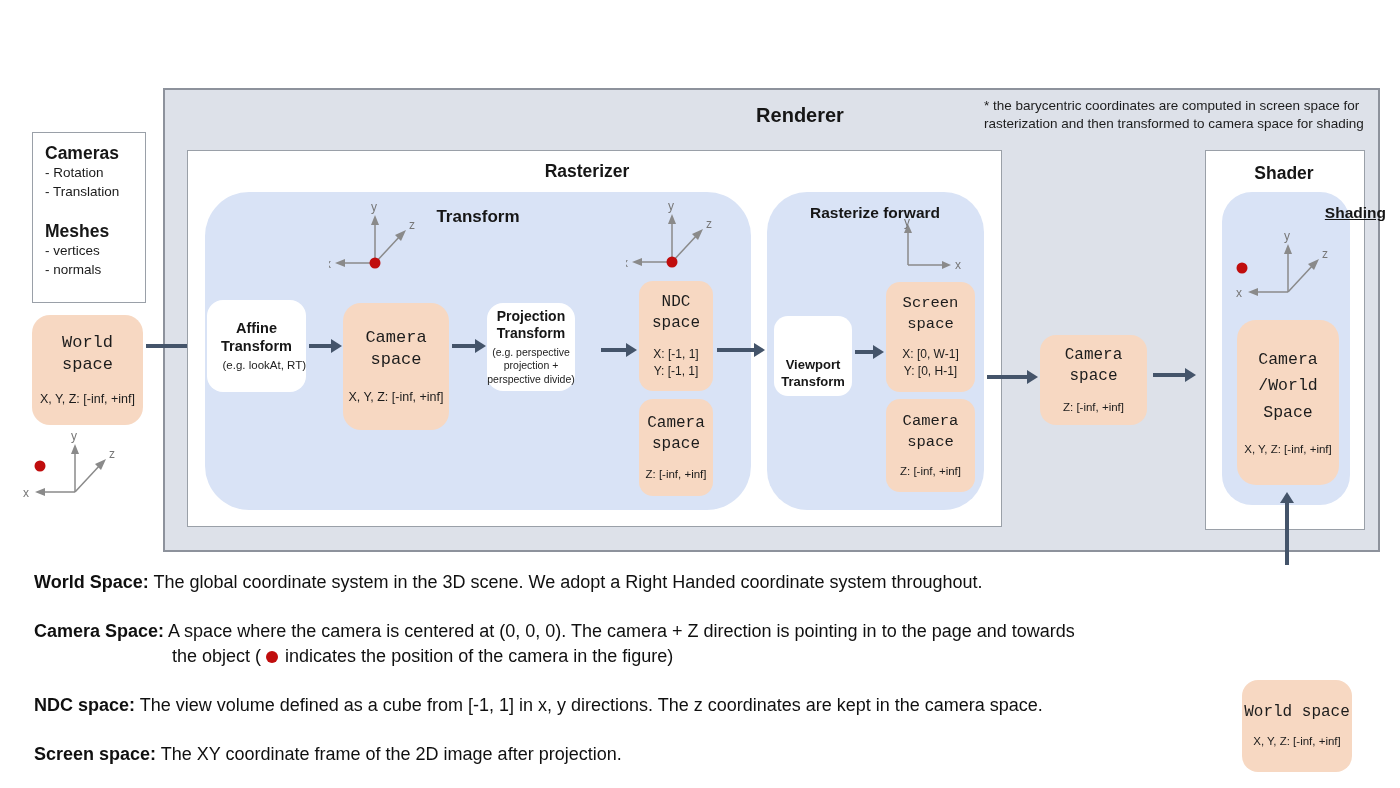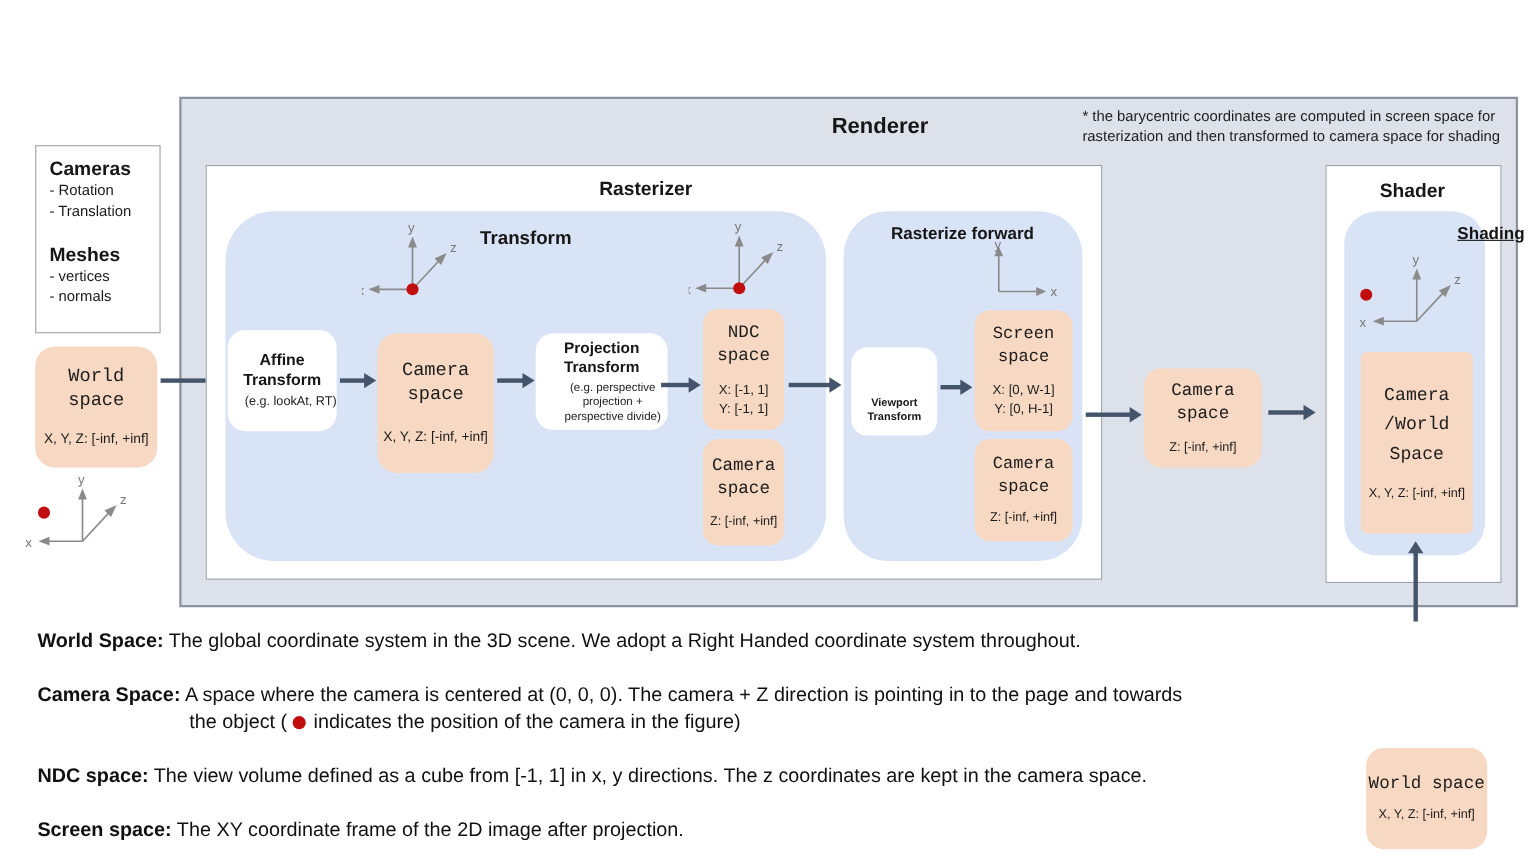--- a/index.html
+++ b/index.html
@@ -107,21 +107,21 @@
     <div class="card-sub" style="font-size:11.5px;">(e.g. lookAt, RT)</div>
   </div>
   <div class="harrow" style="left:309px; top:344px; width:23px;"></div>
 
   <div class="peach abs" style="left:343px; top:303px; width:106px; height:127px; border-radius:18px;">
     <div class="space-title" style="font-size:17px;">Camera space</div>
     <div class="space-range" style="font-size:12.5px; margin-top:16px;">X, Y, Z: [-inf, +inf]</div>
   </div>
   <div class="harrow" style="left:452px; top:344px; width:24px;"></div>
 
-  <div class="abs whitecard" style="left:487px; top:303px; width:120px; height:88px; border-radius:16px; padding:0 4px; box-sizing:border-box;align-items:flex-end;">
+  <div class="abs whitecard" style="left:487px; top:303px; width:88px; height:88px; border-radius:16px; padding:0 4px; box-sizing:border-box;">
     <div class="card-title" style="font-size:14px;">Projection Transform</div>
     <div class="card-sub" style="font-size:10.5px; width:92px;">(e.g. perspective projection + perspective divide)</div>
   </div>
   <div class="harrow" style="left:601px; top:348px; width:26px;"></div>
 
   <svg class="abs" style="left:626px; top:198px;" width="100" height="78" viewBox="0 0 100 78">
     <line x1="46" y1="64" x2="46" y2="24" stroke="var(--axis)" stroke-width="1.5"></line>
     <polygon points="42,26 50,26 46,16" fill="var(--axis)"></polygon>
     <line x1="46" y1="64" x2="72" y2="36" stroke="var(--axis)" stroke-width="1.5"></line>
     <polygon points="66,36 72,42 77,31" fill="var(--axis)"></polygon>
@@ -150,21 +150,21 @@
   <svg class="abs" style="left:894px; top:217px;" width="70" height="55" viewBox="0 0 70 55">
     <line x1="14" y1="48" x2="14" y2="14" stroke="var(--axis)" stroke-width="1.5"></line>
     <polygon points="10,16 18,16 14,7" fill="var(--axis)"></polygon>
     <line x1="14" y1="48" x2="50" y2="48" stroke="var(--axis)" stroke-width="1.5"></line>
     <polygon points="48,44 48,52 57,48" fill="var(--axis)"></polygon>
     <text x="10" y="9">y</text>
     <text x="61" y="52">x</text>
   </svg>
 
   <div class="abs whitecard" style="left:774px; top:316px; width:78px; height:80px; border-radius:14px;">
-    <div class="card-title" style="font-size:10px;margin-top:35px;">Viewport Transform</div>
+    <div class="card-title" style="font-size:13px;margin-top:35px;">Viewport Transform</div>
   </div>
   <div class="harrow" style="left:855px; top:350px; width:19px;"></div>
 
   <div class="peach abs" style="left:886px; top:282px; width:89px; height:110px; border-radius:14px;">
     <div class="space-title" style="font-size:15.5px;">Screen space</div>
     <div class="space-range" style="margin-top:11px;">X: [0, W-1]</div>
     <div class="space-range" style="margin-top:0;">Y: [0, H-1]</div>
   </div>
   <div class="peach abs" style="left:886px; top:399px; width:89px; height:93px; border-radius:14px;">
     <div class="space-title" style="font-size:15.5px;">Camera space</div>
@@ -190,21 +190,21 @@
     <line x1="56" y1="64" x2="82" y2="36" stroke="var(--axis)" stroke-width="1.5"></line>
     <polygon points="76,36 82,42 87,31" fill="var(--axis)"></polygon>
     <line x1="56" y1="64" x2="24" y2="64" stroke="var(--axis)" stroke-width="1.5"></line>
     <polygon points="26,60 26,68 16,64" fill="var(--axis)"></polygon>
     <circle cx="10" cy="40" r="5.5" fill="var(--red)"></circle>
     <text x="52" y="12">y</text>
     <text x="90" y="30">z</text>
     <text x="4" y="69">x</text>
   </svg>
 
-  <div class="peach abs" style="left:1237px; top:320px; width:102px; height:165px; border-radius:6px;">
+  <div class="peach abs" style="left:1237px; top:320px; width:102px; height:165px; border-radius:19px;">
     <div class="space-title" style="font-size:16.5px; line-height:1.6; width:80px;">Camera /World Space</div>
     <div class="space-range" style="font-size:11.5px; margin-top:15px;">X, Y, Z: [-inf, +inf]</div>
   </div>
 
   <div class="varrow" style="left:1285px; top:502px; height:63px;"></div>
 
 
   <div class="peach abs" style="left:1242px; top:680px; width:110px; height:92px;">
     <div class="space-title" style="font-size:16px;">World space</div>
     <div class="space-range" style="font-size:11.5px; margin-top:10px;">X, Y, Z: [-inf, +inf]</div>

